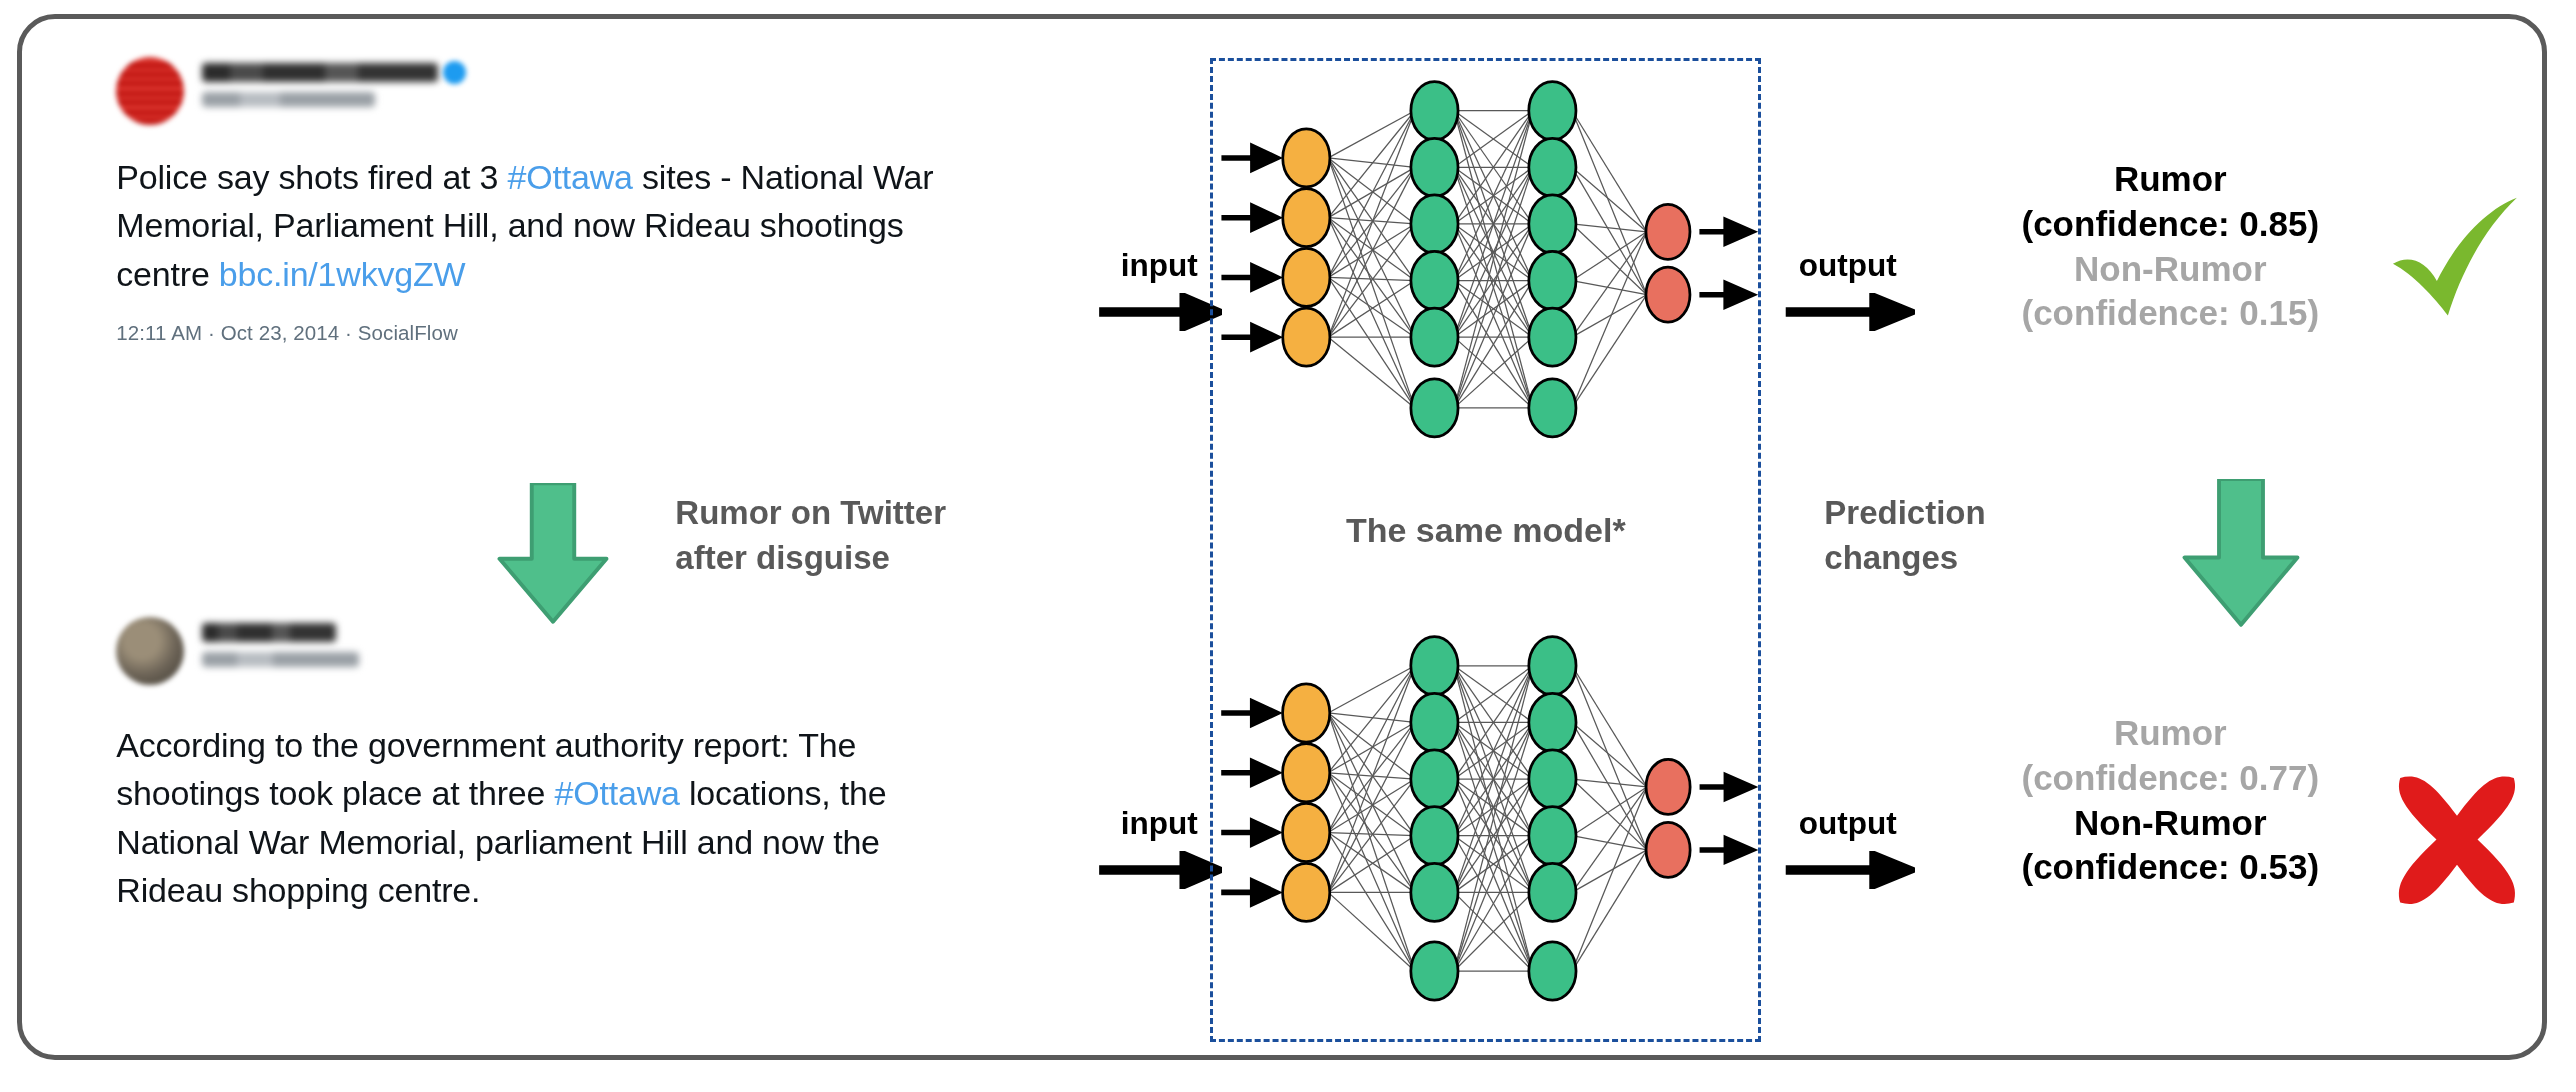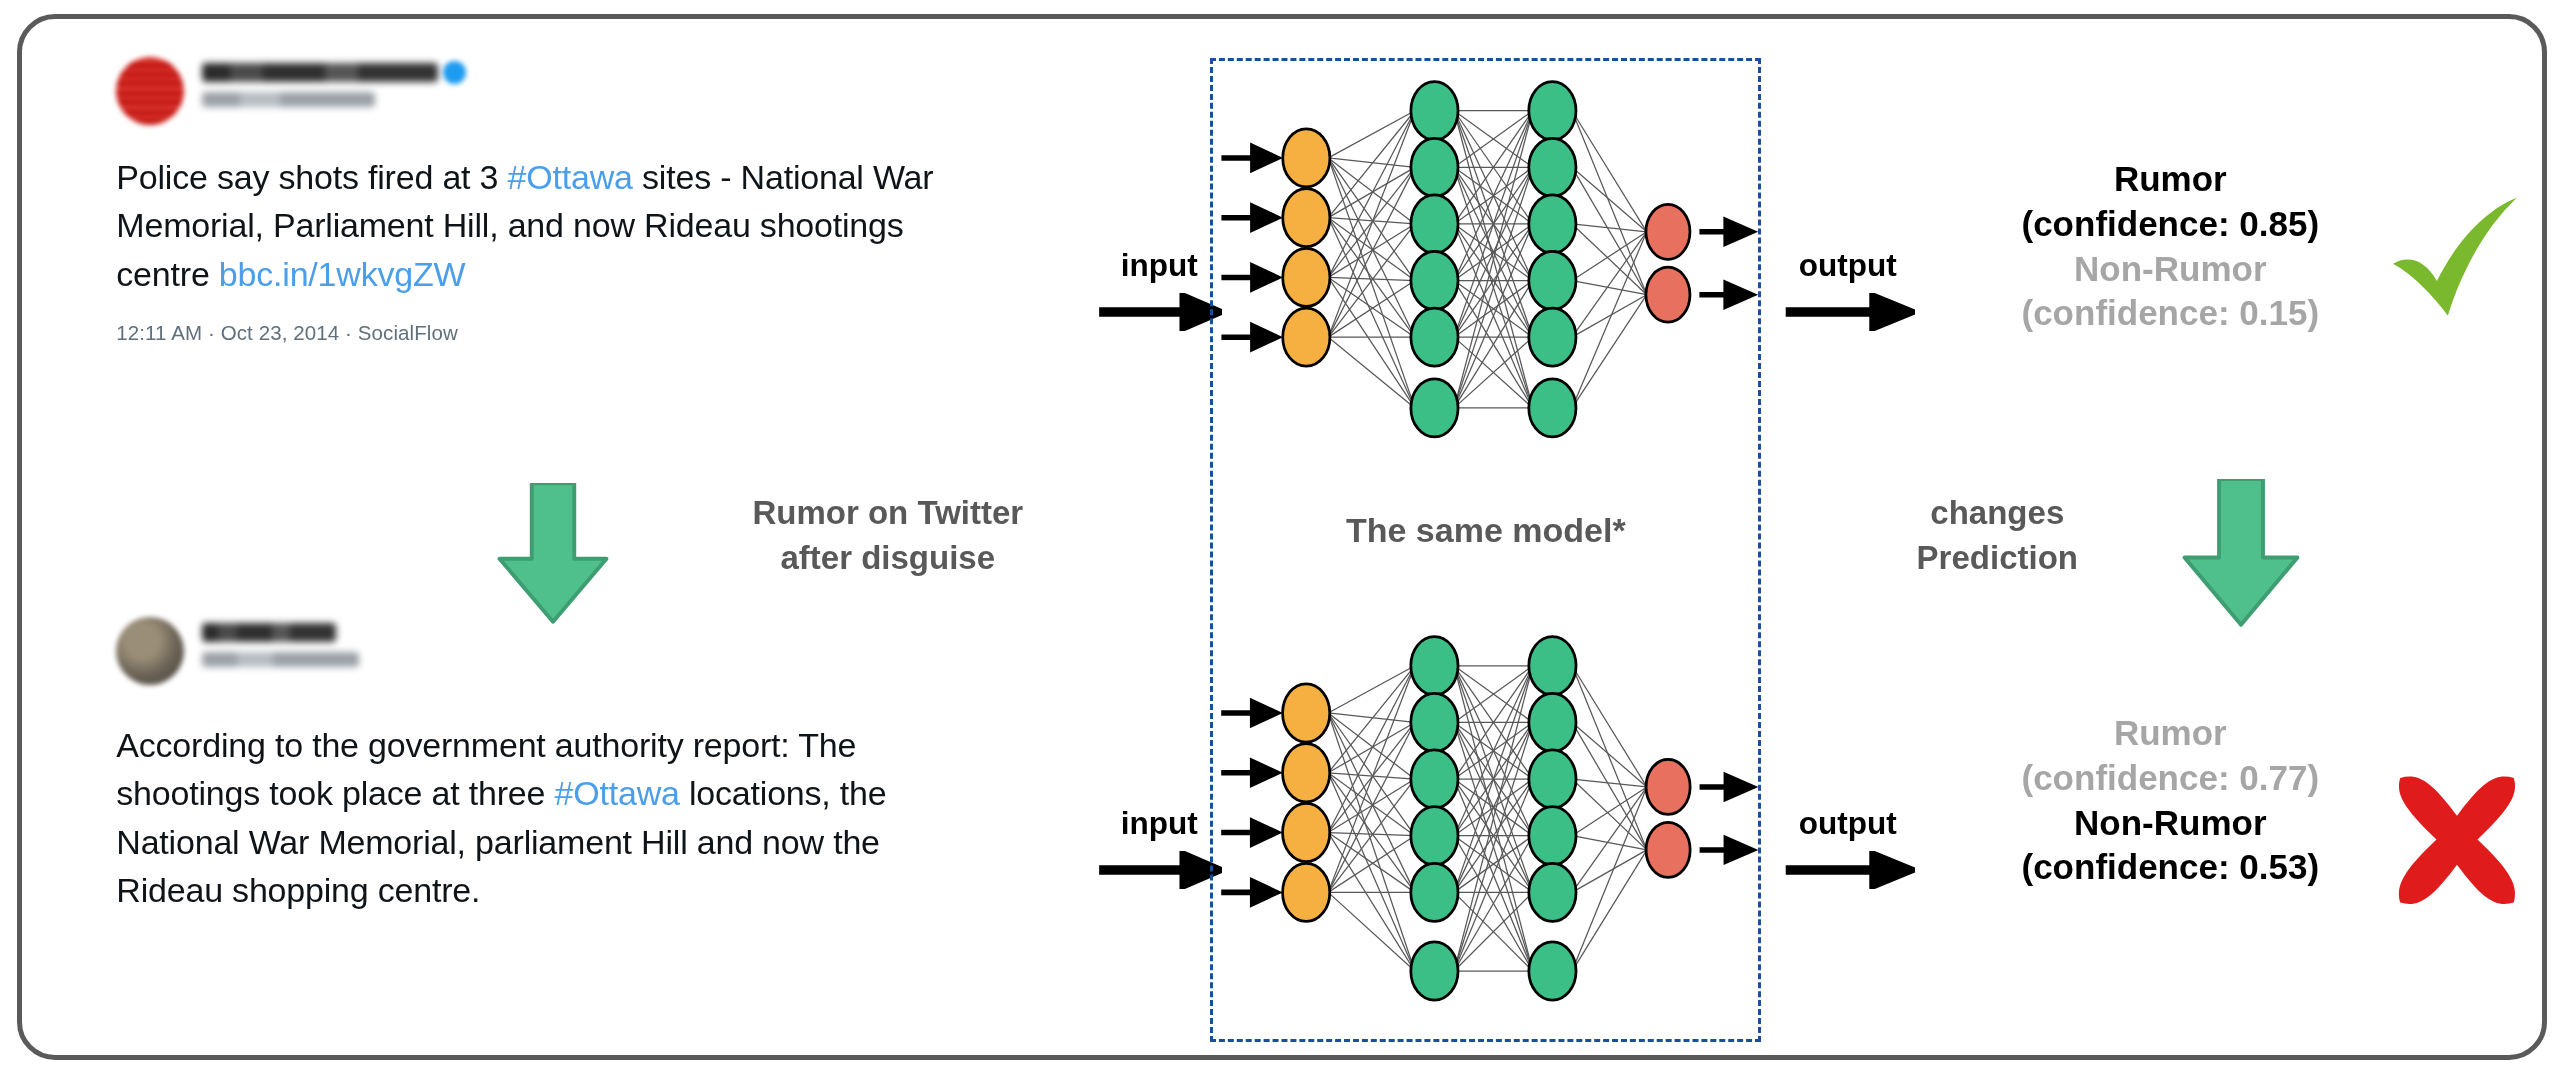--- a/index.html
+++ b/index.html
@@ -37,21 +37,21 @@
   .tweet-text .hash, .tweet-text .link{color:#4a9eea;}
   .tweet-meta{font-size:20.5px;color:#60707d;letter-spacing:0.1px;}
 
   
   .green-arrow{position:absolute;}
   .green-arrow svg{display:block;}
 
   
   .mid-label{
     position:absolute; font-size:33px; font-weight:bold; color:#595959;
-    text-align:center; line-height:1.35;
+    text-align:left; line-height:1.35;
   }
   .model-label{
     position:absolute; font-size:34px; font-weight:bold; color:#595959; text-align:center;
   }
 
   
   .nn-box{
     position:absolute; border:3.1px dashed #1b4f9c; box-sizing:border-box;
   }
   .nn-svg{position:absolute; display:block;}
@@ -394,22 +394,22 @@
     <div class="line faded">(confidence: 0.15)</div>
   </div>
 
   <div class="verdict" style="left:2360px; top:169px;">
     <svg width="149" height="142" viewBox="0 0 190 180">
       <path d="M14 96 C34 84 56 92 70 118 C98 62 136 26 172 12 C132 50 102 104 84 162 C66 138 40 110 14 96 Z" fill="#7AB82E"></path>
     </svg>
   </div>
 
   <div class="mid-label" style="left:1802px; top:472px; width:346px;">
+    <div>Prediction</div>
     <div>changes</div>
-    <div>Prediction</div>
   </div>
 
   <div class="green-arrow" style="left:2156px; top:460px;">
     <svg width="126" height="149" viewBox="0 0 160 190">
       <polygon points="52,0 108,0 108,100 152,100 80,186 8,100 52,100" fill="#4FBF8B" stroke="#3E9E72" stroke-width="5" stroke-linejoin="round"></polygon>
     </svg>
   </div>
 
   <div class="pred" style="left:1896px; top:692px; width:504px;">
     <div class="line faded">Rumor</div>

